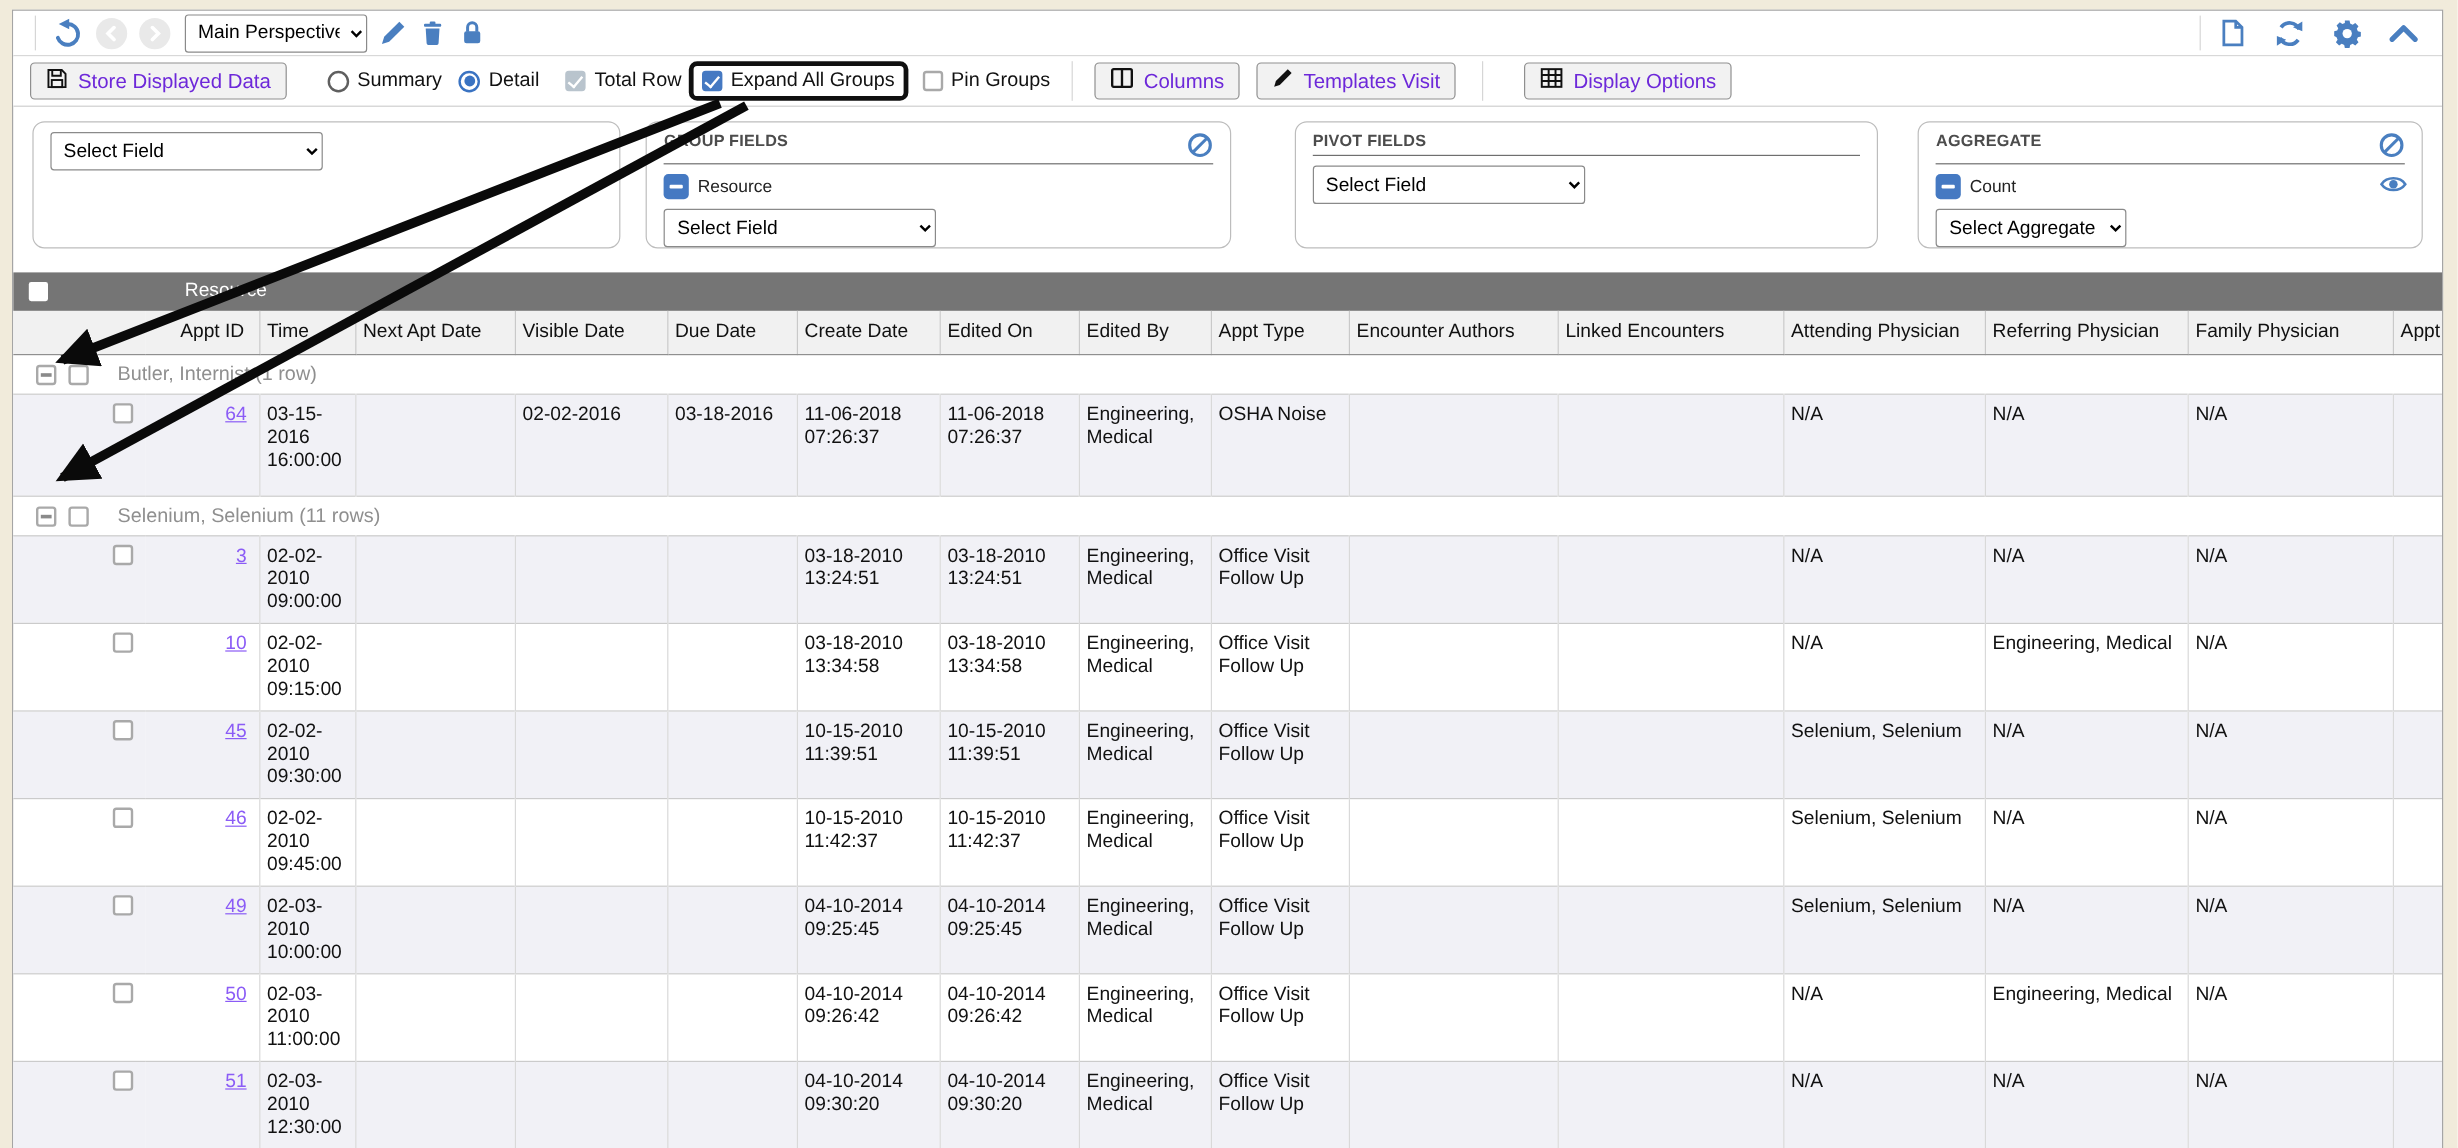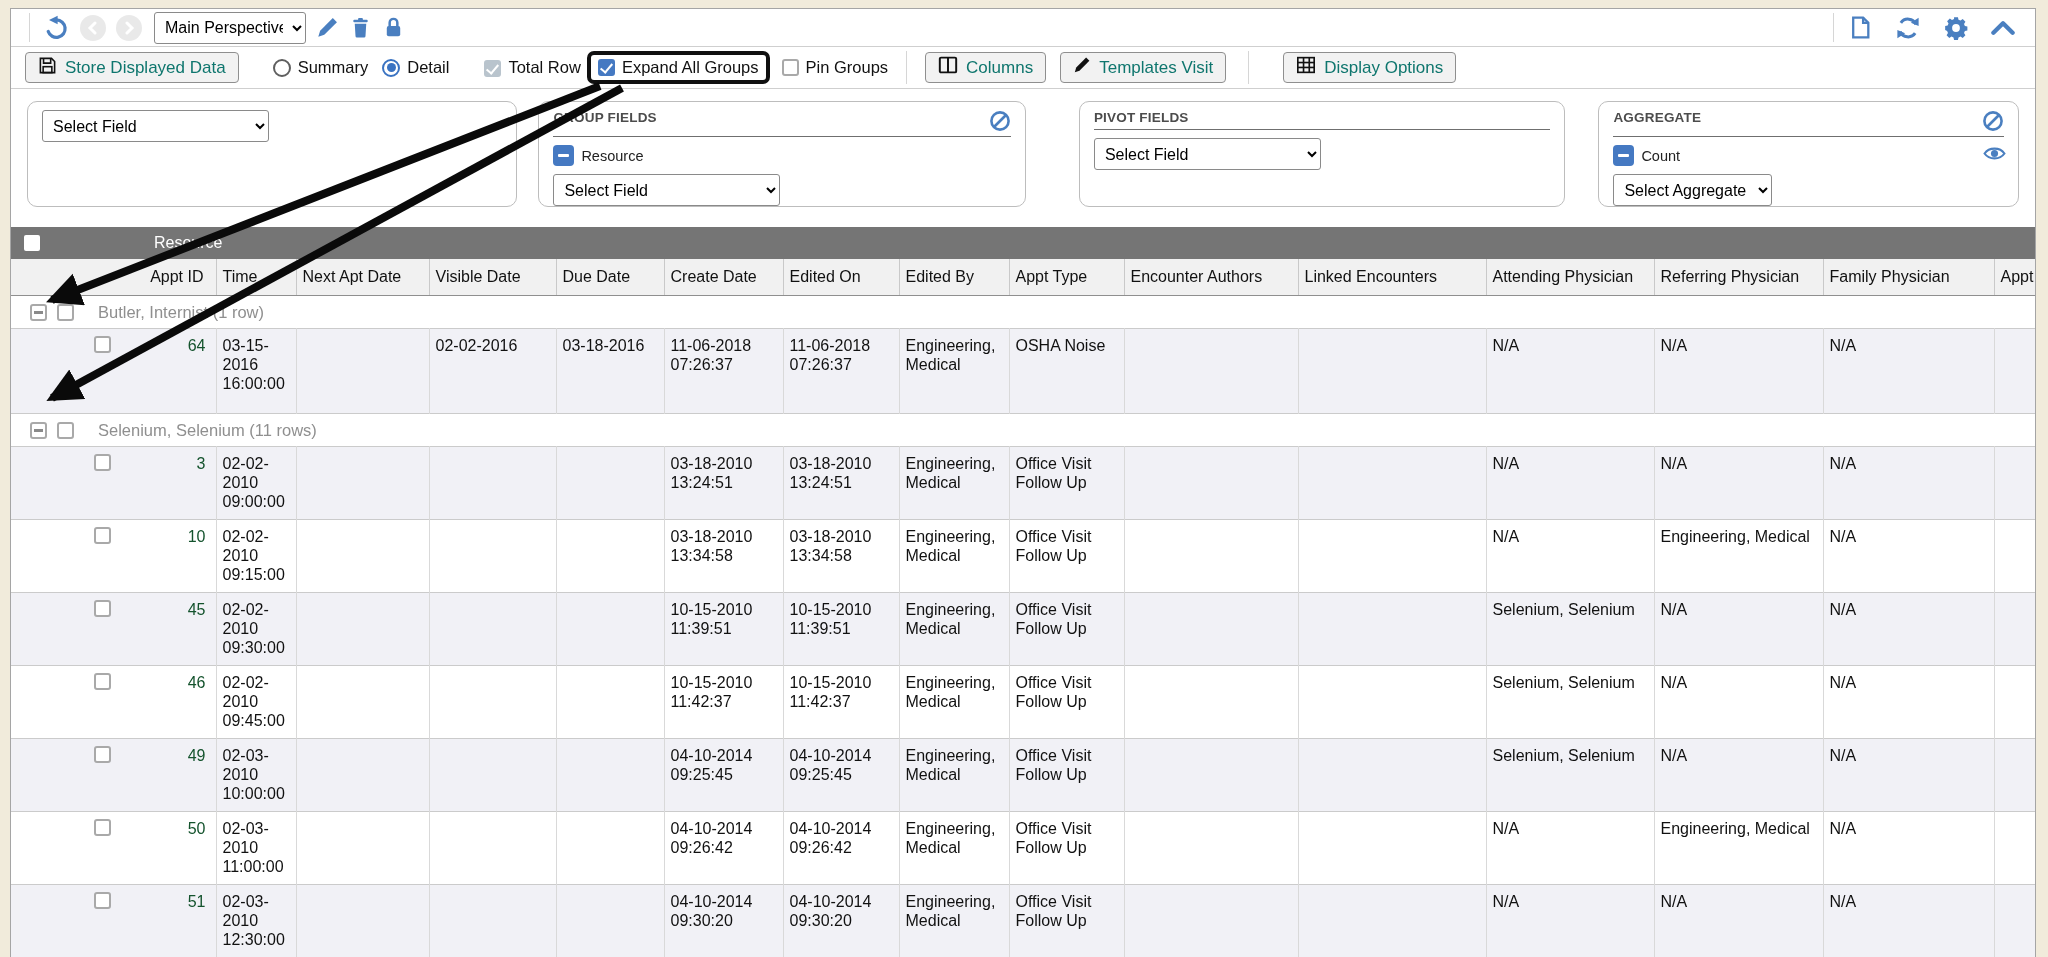--- a/index.html
+++ b/index.html
@@ -36,21 +36,21 @@
   .spacer { flex: 1; }
   .rightIcons { display: flex; align-items: center; gap: 22px; padding-right: 6px; }
 
   
   .toolbar {
     height: 42px; display: flex; align-items: center; gap: 14px;
     padding: 0 14px; border-bottom: 1px solid #cfcfcf; background: #fff; position: relative;
   }
   .btn {
     display: inline-flex; align-items: center; gap: 8px;
-    font-family: "Liberation Sans", sans-serif; font-size: 17px; color: #0f766e;
+    font-family: "Liberation Sans", sans-serif; font-size: 17px; color: #6d28d9;
     background: #f2f2f2; border: 1px solid #8f8f8f; border-radius: 4px;
     padding: 4px 12px; height: 31px; cursor: pointer; white-space: nowrap;
   }
   .optlabel { display: inline-flex; align-items: center; gap: 7px; font-size: 16.5px; white-space: nowrap; cursor: pointer; }
   .radio { width: 18px; height: 18px; border-radius: 50%; border: 2px solid #5f5f5f; background: #fff; display: inline-block; flex: none; }
   .radio.on { border-color: #3a73c2; position: relative; }
   .radio.on::after { content:""; position:absolute; left:2.5px; top:2.5px; width:9px; height:9px; border-radius:50%; background:#3a73c2; }
   .cb { width: 17px; height: 17px; border: 2px solid #a9a9a9; border-radius: 3px; background: #fff; display: inline-block; flex: none; }
   .cb.on { background: #4579c2; border-color: #4579c2; }
   .cb.on::after { content:""; display:block; width:5px; height:10px; border:solid #fff; border-width:0 2.5px 2.5px 0; transform:rotate(40deg); margin:0 auto; }
@@ -95,21 +95,21 @@
   table.appt th.h-check { border-right: none; }
   table.appt th.h-right { text-align: right; padding-right: 12px; }
   table.appt td {
     vertical-align: top; padding: 7px 4px 6px 6px; border-right: 1px solid #d9d9d9;
     line-height: 19px; overflow: hidden;
   }
   tr.datarow { border-top: 1px solid #cbcbcb; }
   tr.datarow.alt { background: #f1f1f6; }
   tr.datarow td.cell-check { border-right: none; text-align: right; padding-right: 10px; }
   tr.datarow td.cell-appt_id { text-align: right; padding-right: 10px; }
-  tr.datarow td .idlink { color: #14532d; cursor: pointer; margin-top: 32px; }
+  tr.datarow td .idlink { color: #8b5cf6; text-decoration: underline; cursor: pointer; margin-top: 32px; }
   tr.grouprow { border-top: 1px solid #cbcbcb; background: #fff; }
   tr.grouprow td { border-right: none; padding: 7px 0 6px 19px; height: 32px; }
   .grouprow .gwrap { display: flex; align-items: center; gap: 10px; }
   .grouprow .glabel { color: #8f8f8f; font-size: 16.5px; margin-left: 14px; white-space: nowrap; }
   .rowheight { min-height: 59px; display: block; }
   .rowheight64 { min-height: 71px; display: block; }
 
   
   svg.arrows { position: absolute; left: 0; top: 0; width: 2048px; height: 957px; pointer-events: none; z-index: 60; }
 
@@ -207,21 +207,21 @@
     </button>
 
     <label class="optlabel" style="margin-left:20px;">
       <span class="radio"></span>
       <span>Summary</span>
     </label>
     <label class="optlabel">
       <span class="radio on"></span>
       <span>Detail</span>
     </label>
-    <label class="optlabel" style="margin-left:21px;align-items:flex-end;">
+    <label class="optlabel" style="margin-left:8px;">
       <span class="cb on dis"></span>
       <span>Total Row</span>
     </label>
 
     <span class="hl-box" style="margin-left:-8px;">
       <label class="optlabel">
         <span class="cb on"></span>
         <span>Expand All Groups</span>
       </label>
     </span>

